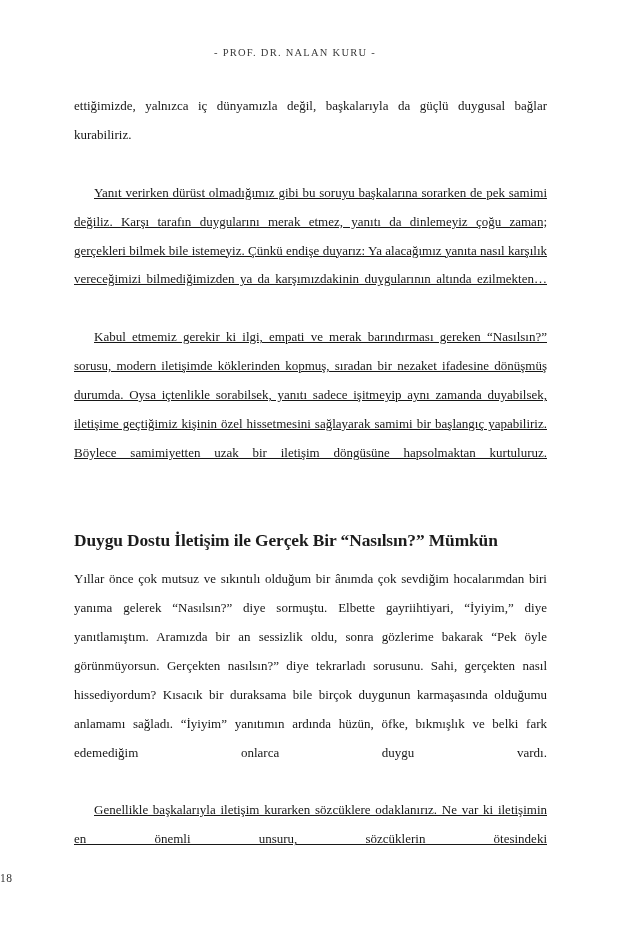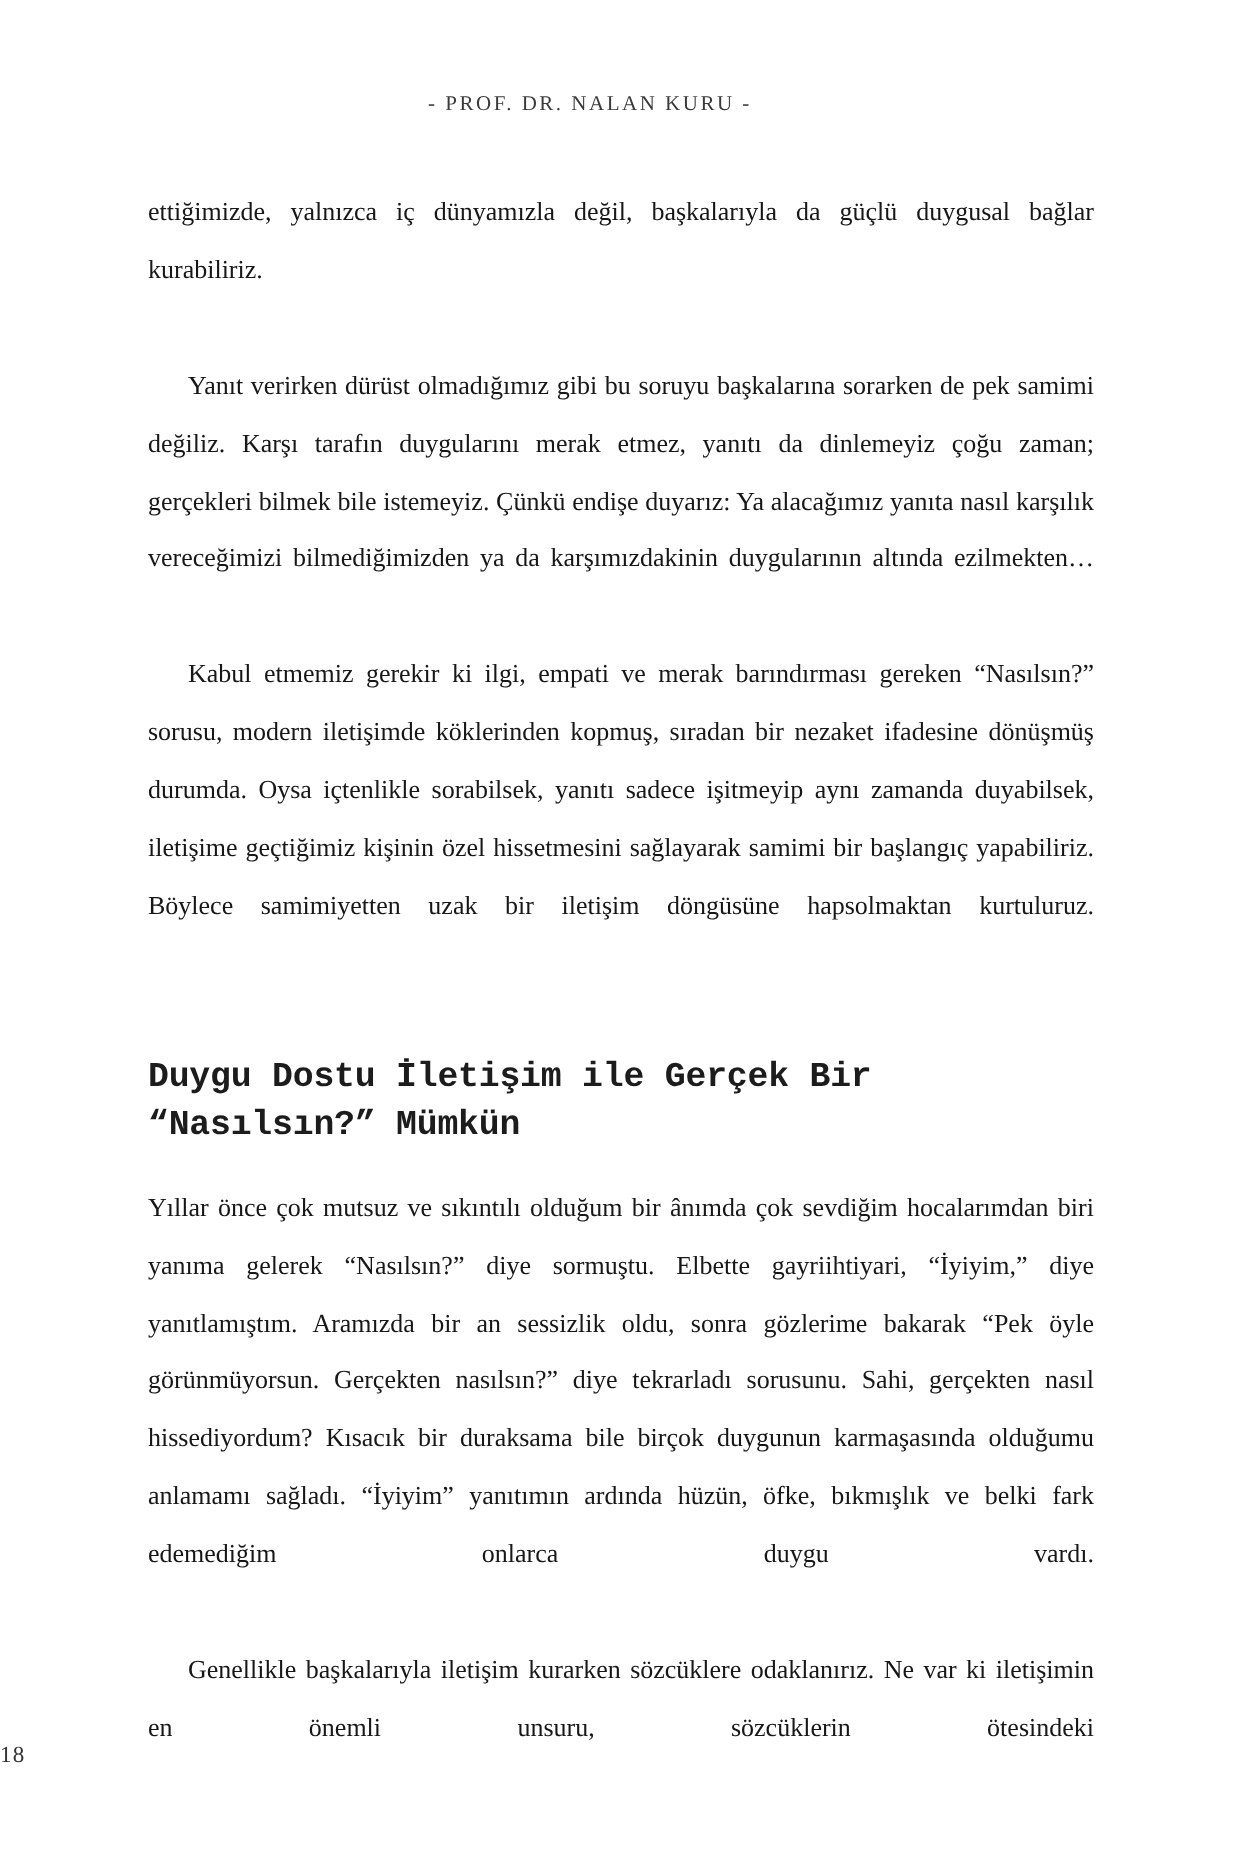--- a/index.html
+++ b/index.html
@@ -49,35 +49,36 @@
     line-height: 28.9px;
     text-align: justify;
     text-justify: inter-word;
     hyphens: manual;
     text-indent: 0;
     color: #171717;
   }
 
   p.body-par.indent {
     text-indent: 20px;
+    text-decoration: underline;
   }
 
   
   p.body-par:after {
     content: "";
     display: inline-block;
     width: 100%;
   }
 
   
   .section-heading {
     margin: 0;
     padding-top: 31px;
     padding-bottom: 13px;
-    font-family: Liberation Mono, monospace;
+    font-family: Liberation Serif, serif;
     font-weight: 700;
     font-size: 17.4px;
     line-height: 24.5px;
     letter-spacing: -0.1px;
     color: #1c1c1c;
     text-align: left;
   }
 
   .section-heading:after { content: none; }
 

